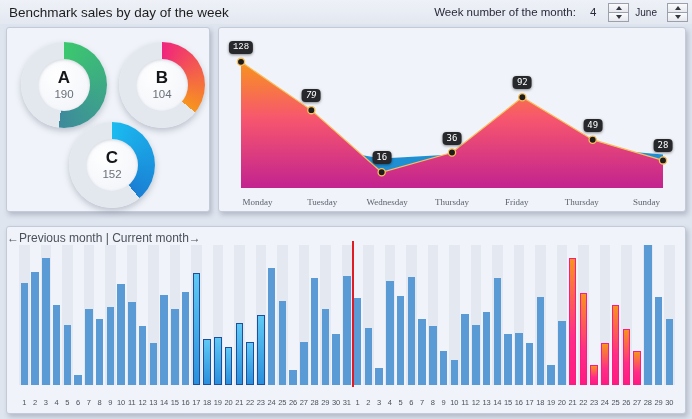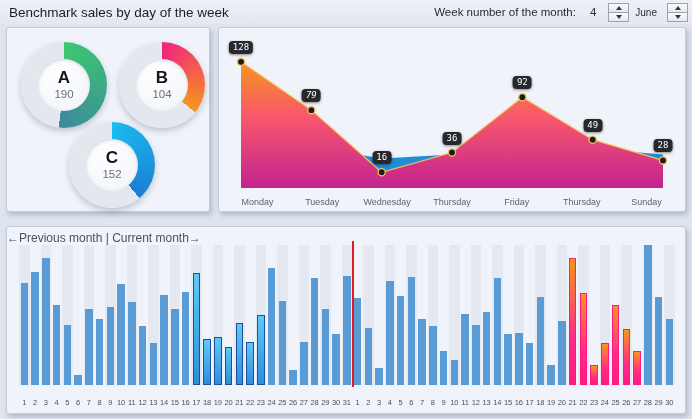--- a/index.html
+++ b/index.html
@@ -72,21 +72,21 @@
   .gauge-letter { font-size: 17px; font-weight: bold; color: #14161a; line-height: 1; }
   .gauge-value { font-size: 11.5px; color: #6a7079; margin-top: 3px; line-height: 1; }
 
   
   #area-svg { position: absolute; left: 0; top: 0; }
   #area-xaxis {
     position: absolute; left: 0; bottom: 4px; width: 100%;
     display: flex;
   }
   #area-xaxis .xlab {
-    flex: 1; text-align: center; font-size: 9px; color: #5d636d;
+    flex: 1; text-align: center; font-size: 9px; color: #5d636d; font-family: Liberation Serif, serif;
   }
   .badge {
     position: absolute;
     background: #26282c;
     color: #ffffff;
     font-family: "DejaVu Sans Mono", monospace;
     font-size: 9px;
     border-radius: 4px;
     padding: 2px 4px 2px 4px;
     line-height: 1;
@@ -208,21 +208,21 @@
           <circle cx="22" cy="33.828571428571436" r="3.6" fill="#1d1d1d" stroke="#f7c05a" stroke-width="1.3"></circle>
           <circle cx="92.33333333333333" cy="82.12857142857143" r="3.6" fill="#1d1d1d" stroke="#f7c05a" stroke-width="1.3"></circle>
           <circle cx="162.66666666666666" cy="144.22857142857143" r="3.6" fill="#1d1d1d" stroke="#f7c05a" stroke-width="1.3"></circle>
           <circle cx="233" cy="124.51428571428572" r="3.6" fill="#1d1d1d" stroke="#f7c05a" stroke-width="1.3"></circle>
           <circle cx="303.3333333333333" cy="69.31428571428572" r="3.6" fill="#1d1d1d" stroke="#f7c05a" stroke-width="1.3"></circle>
           <circle cx="373.66666666666663" cy="111.7" r="3.6" fill="#1d1d1d" stroke="#f7c05a" stroke-width="1.3"></circle>
           <circle cx="444" cy="132.4" r="3.6" fill="#1d1d1d" stroke="#f7c05a" stroke-width="1.3"></circle>
         </g>
     </svg>
     <div id="area-badges">
-        <div class="badge" style="left: 22px; top: 25.8286px;">128</div>
+        <div class="badge" style="left: 22px; top: 25.8286px; font-family: Liberation Mono, monospace;">128</div>
         <div class="badge" style="left: 92.3333px; top: 74.1286px; font-style: italic;">79</div>
         <div class="badge" style="left: 162.667px; top: 136.229px;">16</div>
         <div class="badge" style="left: 233px; top: 116.514px;">36</div>
         <div class="badge" style="left: 303.333px; top: 61.3143px;">92</div>
         <div class="badge" style="left: 373.667px; top: 103.7px;">49</div>
         <div class="badge" style="left: 444px; top: 124.4px;">28</div>
       </div>
     <div id="area-xaxis" style="padding-left: 6px; padding-right: 6px;">
         <span class="xlab">Monday</span>
         <span class="xlab">Tuesday</span>

